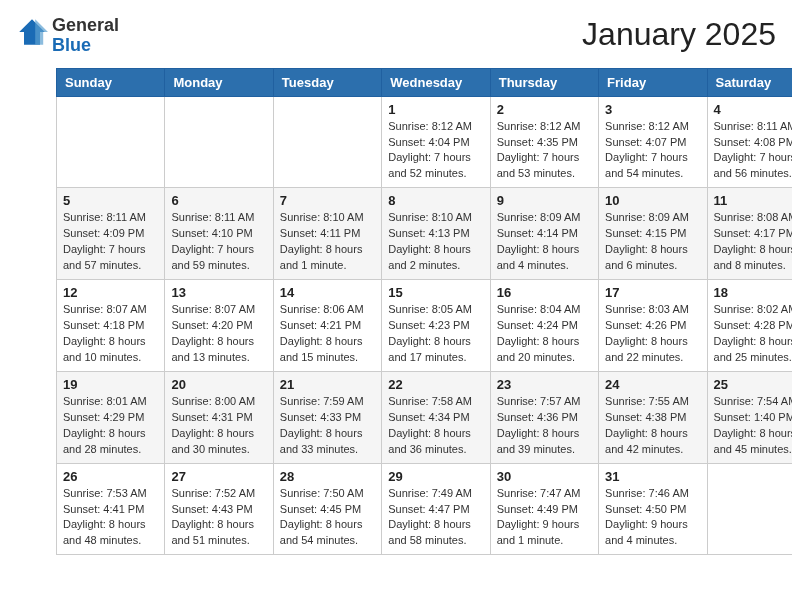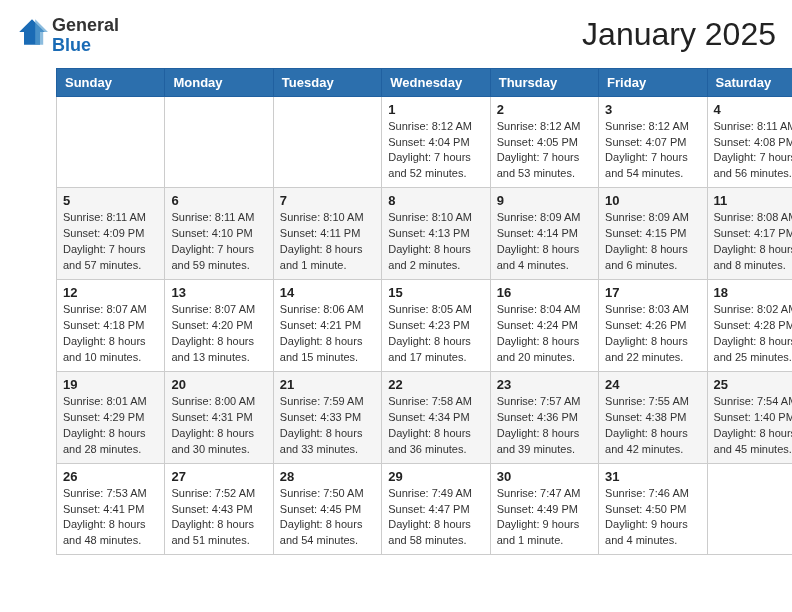--- a/index.html
+++ b/index.html
@@ -129,21 +129,21 @@
         <td class="empty-cell"></td>
         <td>
           <span class="day-number">1</span>
           <div class="day-info">Sunrise: 8:12 AM
 Sunset: 4:04 PM
 Daylight: 7 hours and 52 minutes.</div>
         </td>
         <td>
           <span class="day-number">2</span>
           <div class="day-info">Sunrise: 8:12 AM
-Sunset: 4:05 PM
+Sunset: 4:35 PM
 Daylight: 7 hours and 53 minutes.</div>
         </td>
         <td>
           <span class="day-number">3</span>
           <div class="day-info">Sunrise: 8:12 AM
 Sunset: 4:07 PM
 Daylight: 7 hours and 54 minutes.</div>
         </td>
         <td>
           <span class="day-number">4</span>

